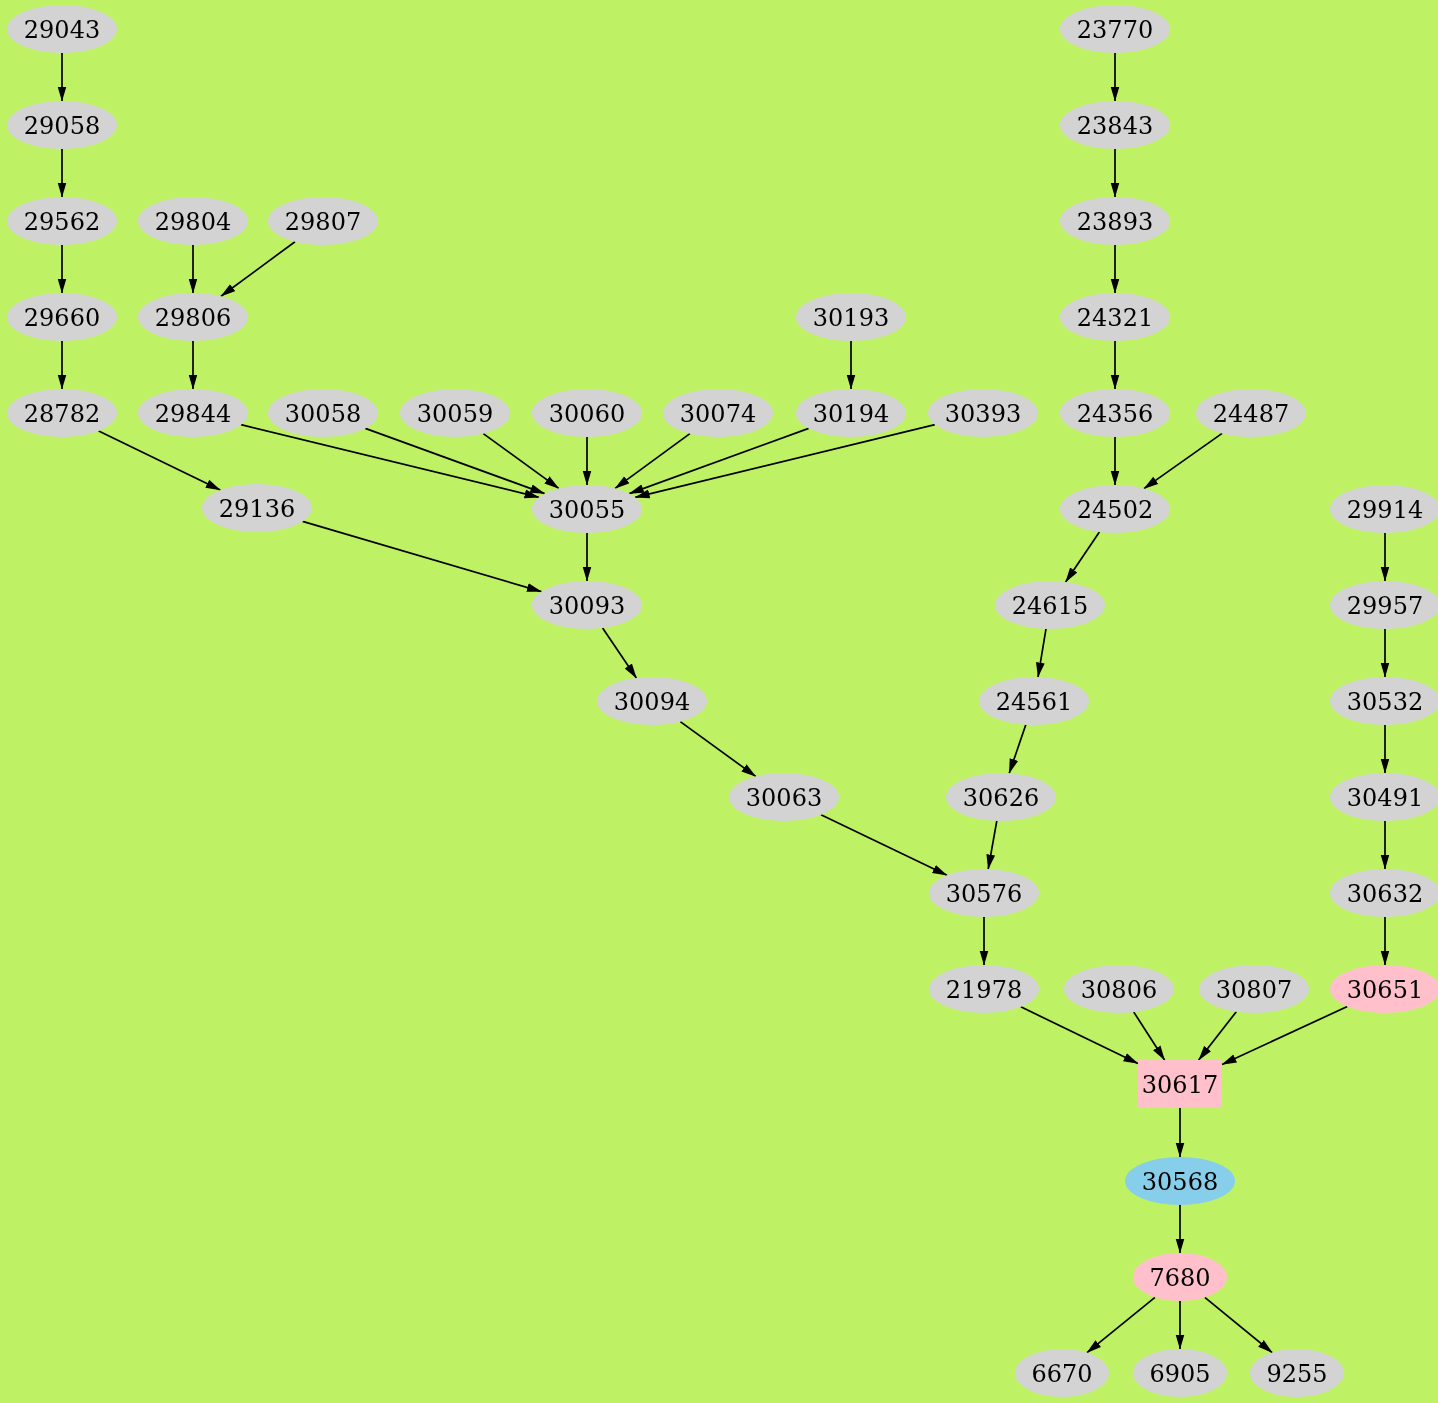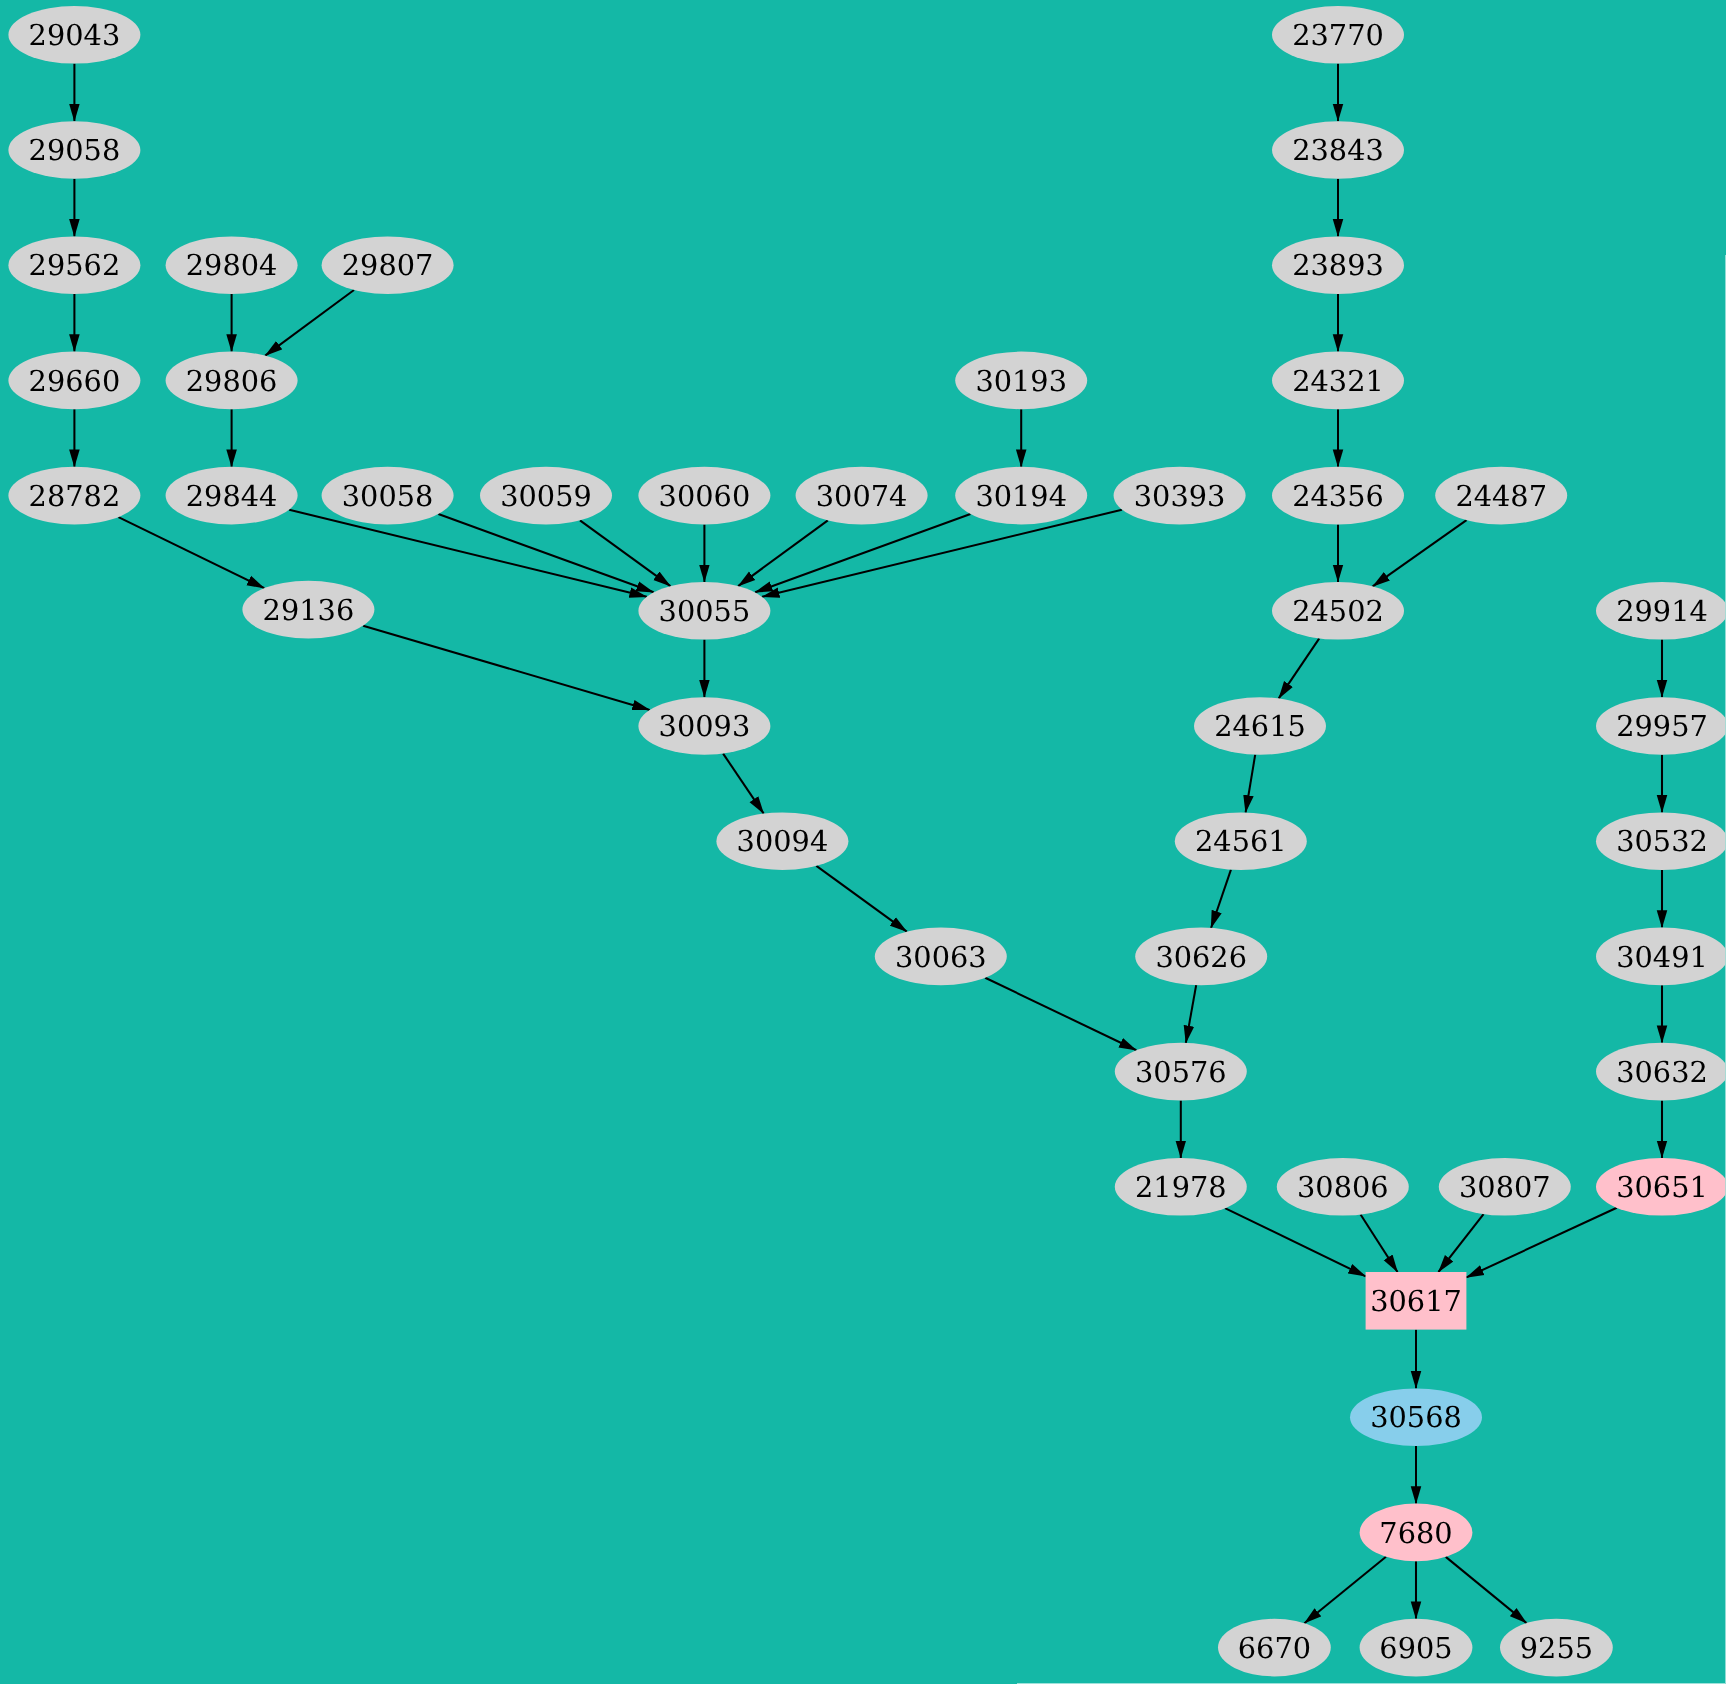--- a/index.html
+++ b/index.html
@@ -4,21 +4,21 @@
 <style>
   html, body {
     margin: 0;
     padding: 0;
     background: #ffffff;
   }
   .graph-wrap {
     position: relative;
     width: 1438px;
     height: 1403px;
-    background: #14b8a6;
+    background: #bef264;
     overflow: hidden;
   }
   svg { display: block; }
   .node-label {
     font-family: "DejaVu Serif", "Liberation Serif", serif;
     font-size: 24px;
     fill: #000000;
   }
   .edge-line {
     stroke: #000000;

